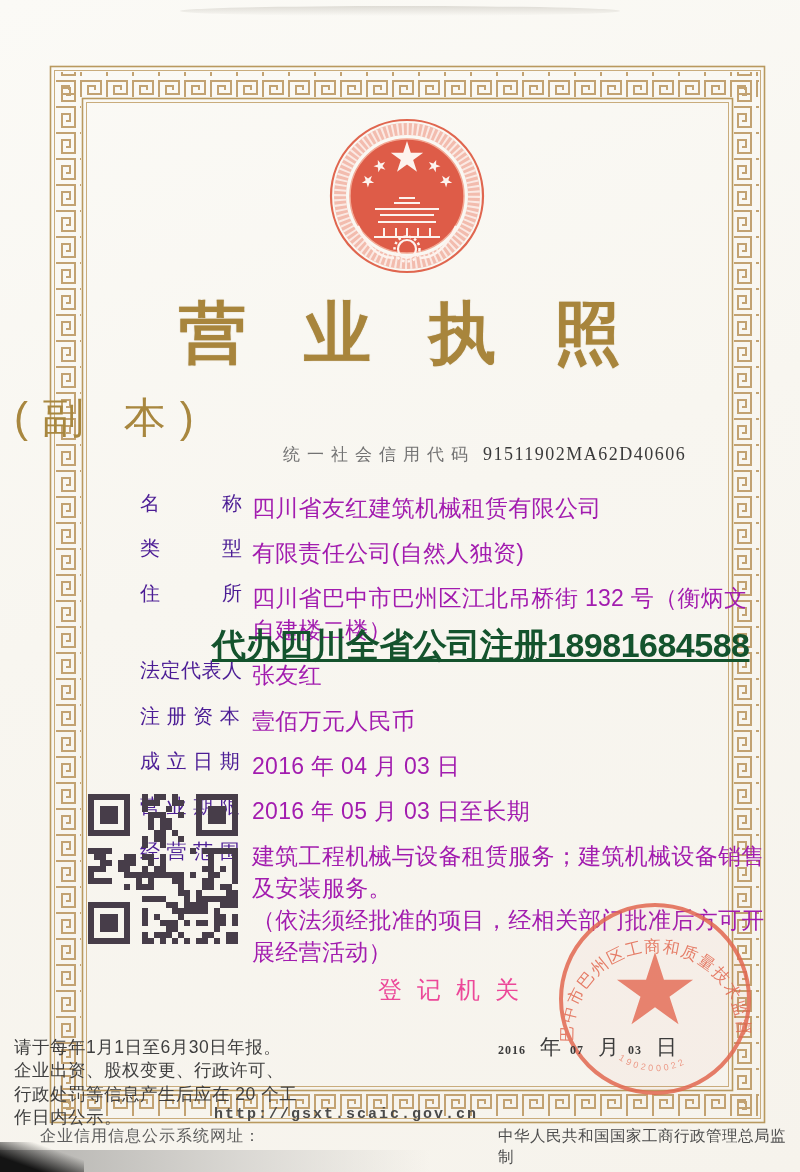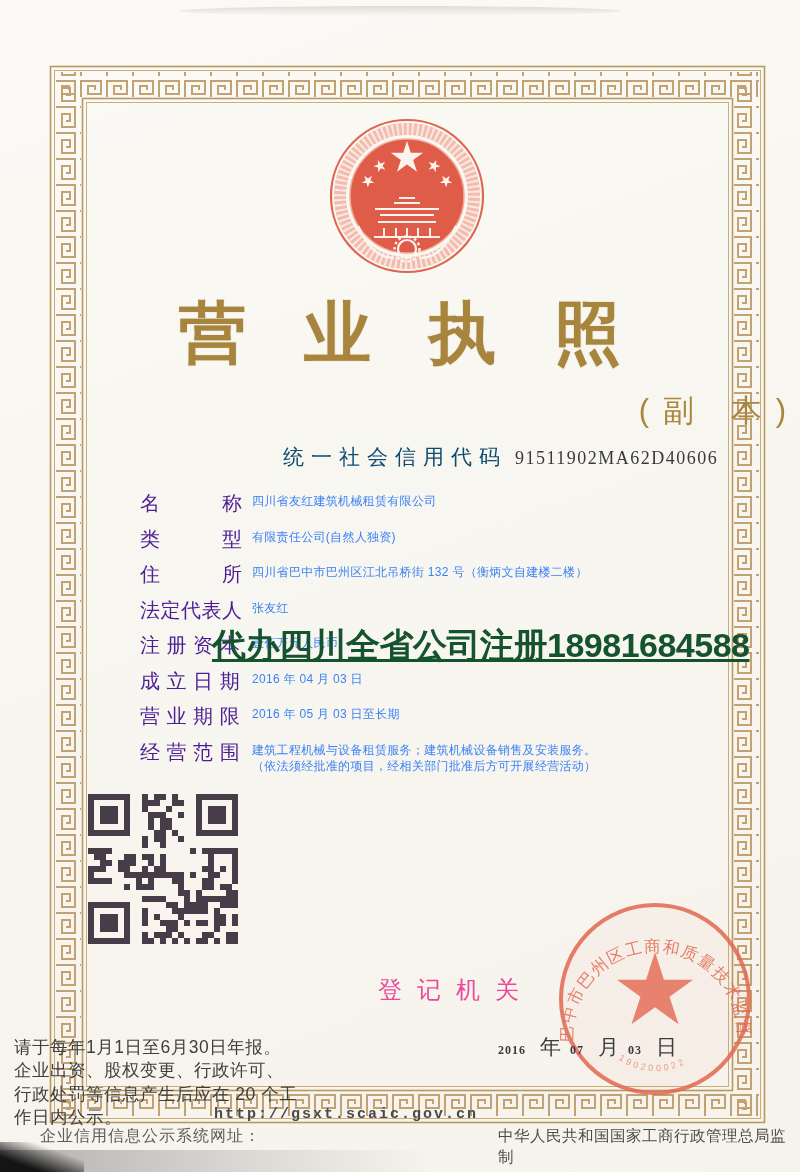--- a/index.html
+++ b/index.html
@@ -15,36 +15,36 @@
   
   #emblem{left:328px;top:106px;}
   
   .title{
     left:0;top:288px;width:800px;text-align:center;
     font-size:67px;font-weight:bold;color:#a8853c;
     letter-spacing:58px;padding-left:58px;box-sizing:border-box;
     text-shadow:0 0 1px rgba(140,105,40,.55);
   }
   .subtitle{
-    left:0;top:390px;width:800px;text-align:right;
-    font-size:31px;color:#a8873f;letter-spacing:14px;padding-left:14px;box-sizing:border-box;
+    left:0;top:390px;width:800px;text-align:left;
+    font-size:42px;color:#a8873f;letter-spacing:14px;padding-left:14px;box-sizing:border-box;
   }
   
   .credit-line{left:283px;top:443px;display:flex;align-items:baseline;white-space:nowrap;}
-  .credit-label{font-size:21px;color:#0c4a6e;letter-spacing:7px;font-weight:500;}
+  .credit-label{font-size:17px;color:#737373;letter-spacing:7px;font-weight:500;}
   .credit-value{font-size:18px;color:#3a3a3a;font-family:"Liberation Serif",serif;letter-spacing:1.5px;margin-left:8px;}
   
   .fields{left:140px;top:492px;width:625px;}
   .frow{display:flex;align-items:flex-start;margin-bottom:12.5px;}
   .flabel{
     flex:0 0 112px;font-size:20px;color:#4c1d95;white-space:nowrap;
     letter-spacing:.5px;line-height:1.15;
   }
   .fvalue{
-    flex:1;font-size:12px;color:#3b82f6;line-height:1.38;white-space:pre-line;
+    flex:1;font-size:23px;color:#a21caf;line-height:1.38;white-space:pre-line;
     padding-top:1px;letter-spacing:.3px;
   }
   .fvalue.date-like{font-weight:500;}
   
   .watermark{
     left:212px;top:623px;font-size:34px;font-weight:bold;color:#14532d;
     white-space:nowrap;letter-spacing:-.5px;z-index:30;text-decoration:underline;
   }
   
   #qr-box{left:88px;top:792px;width:150px;height:153px;}

